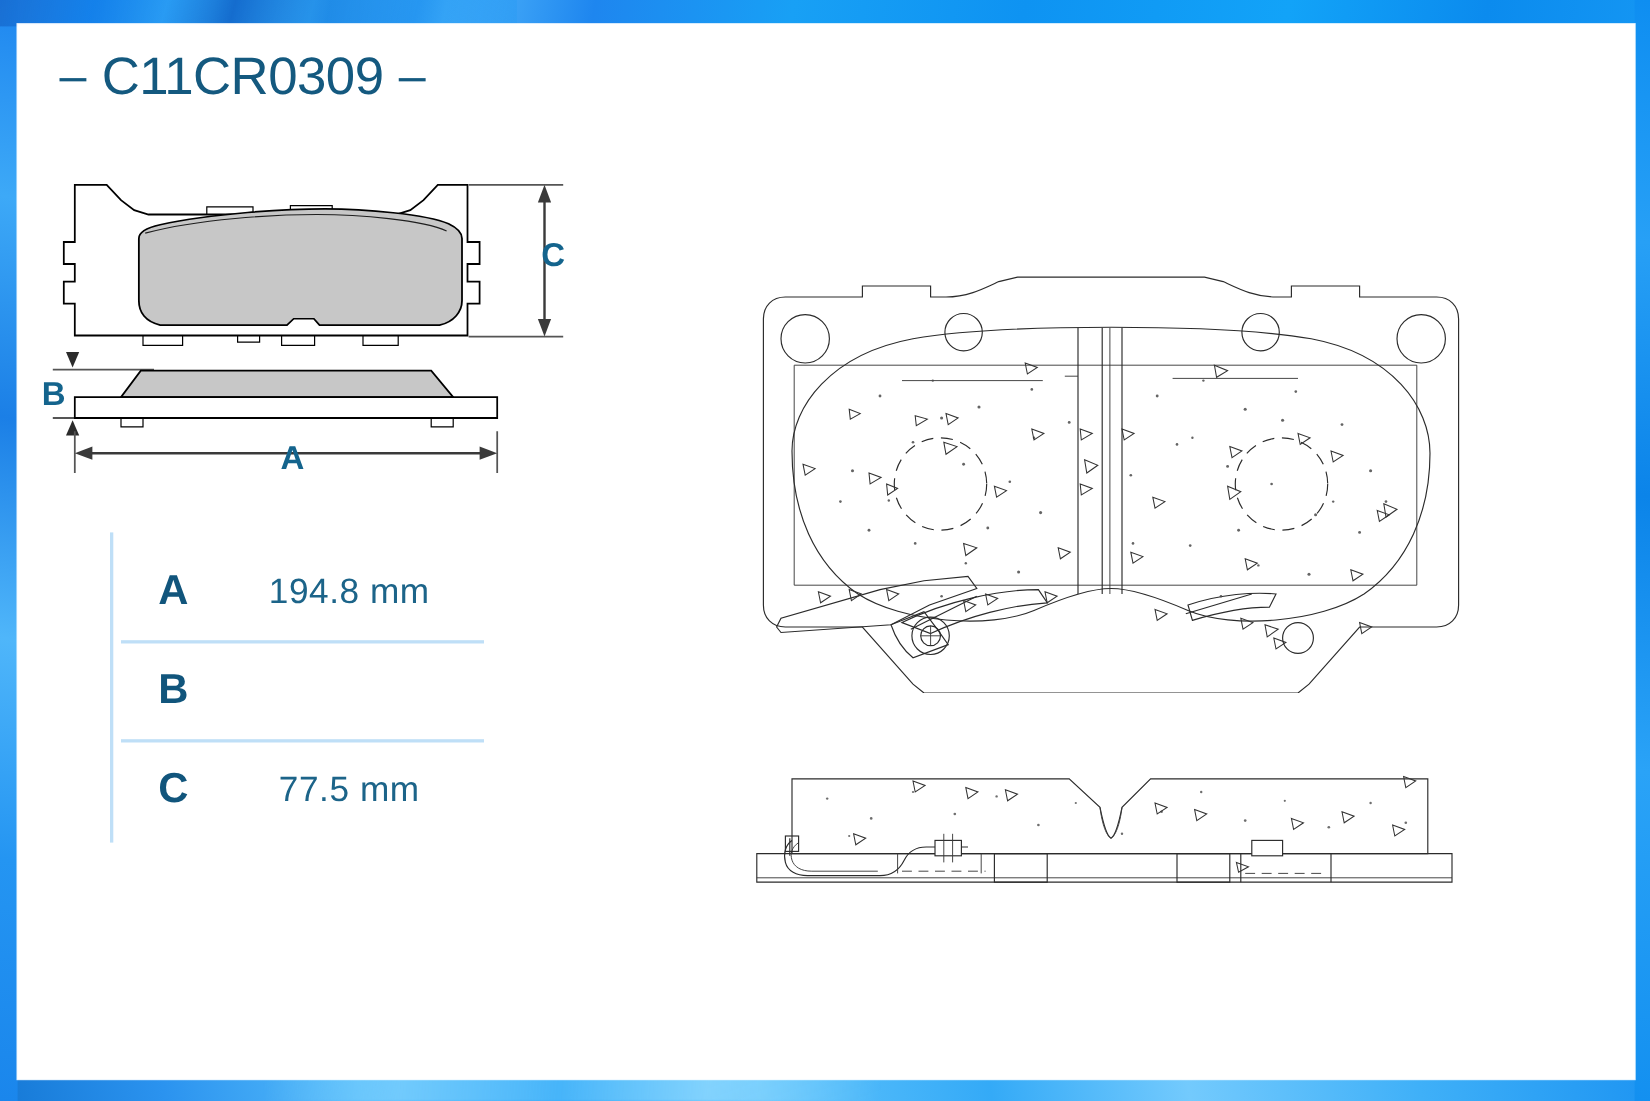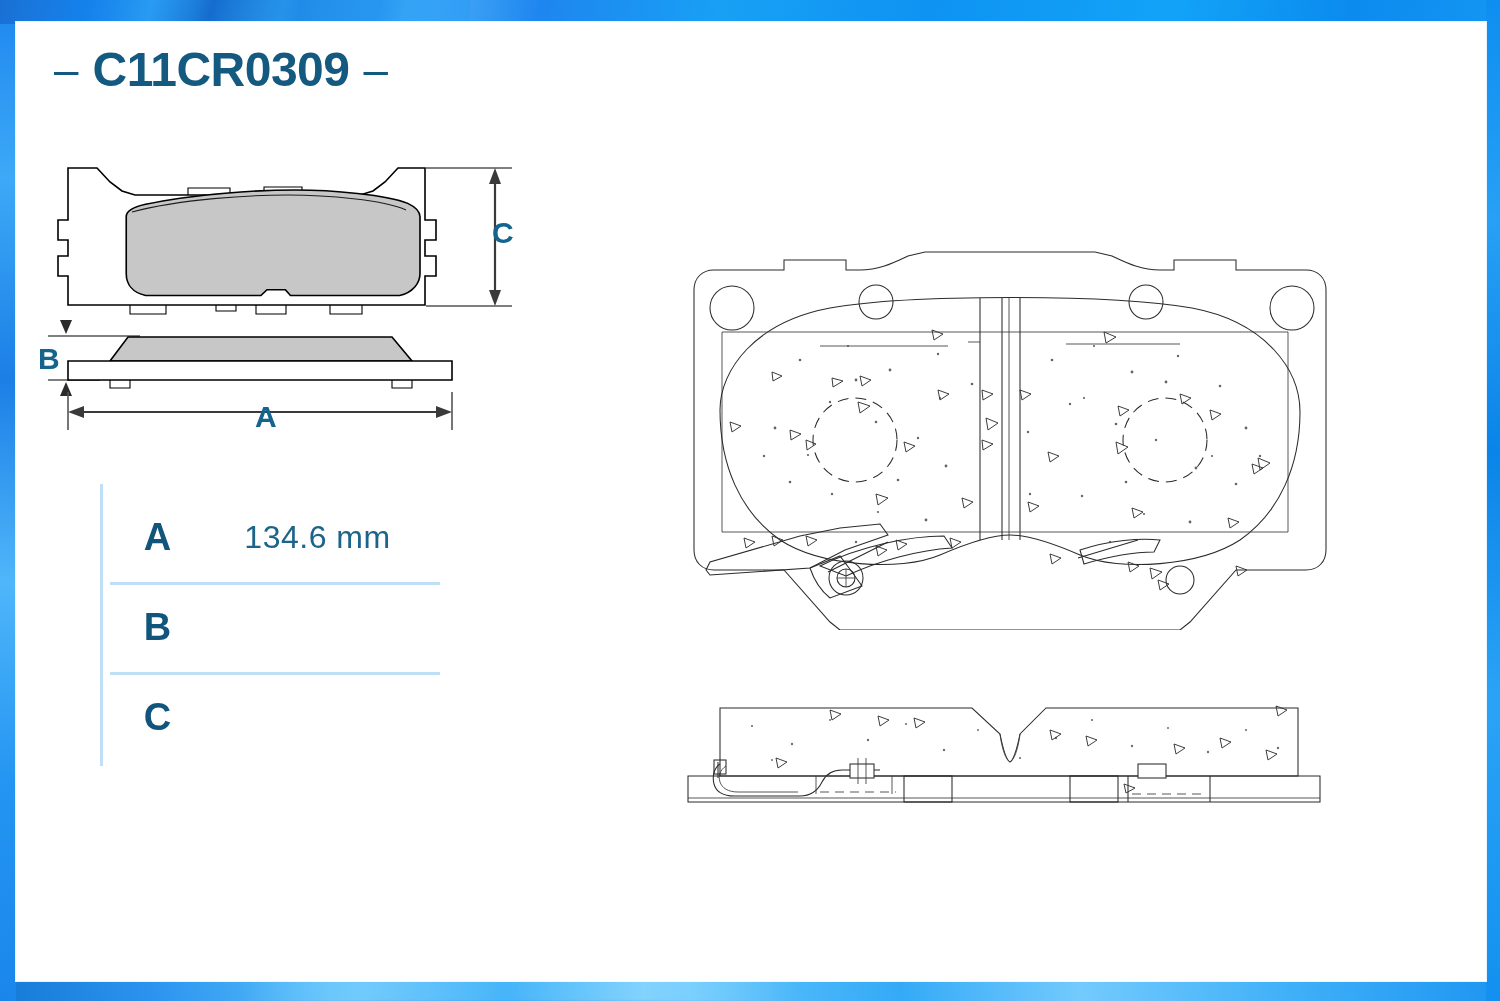--- a/index.html
+++ b/index.html
@@ -94,21 +94,21 @@
   }
   .title-dash {
     font-size: 44px;
     font-weight: 400;
     line-height: 1;
     letter-spacing: 0;
     color: #14597f;
   }
   .title-code {
     font-size: 48px;
-    font-weight: bold;
+    font-weight: normal;
     letter-spacing: -0.5px;
     line-height: 1;
     color: #14597f;
     white-space: nowrap;
   }
 
   
   .dim-table {
     position: absolute;
     left: 110px;
@@ -266,27 +266,28 @@
   </svg>
 
   <span class="dim-letter lbl-C">C</span>
   <span class="dim-letter lbl-B">B</span>
   <span class="dim-letter lbl-A">A</span>
 
   <div class="dim-vline"></div>
   <div class="dim-table">
     <div class="dim-row">
       <div class="dim-key">A</div>
-      <div class="dim-val">134.6 mm</div>
+      <div class="dim-val">194.8 mm</div>
     </div>
     <div class="dim-row">
       <div class="dim-key">B</div>
     </div>
     <div class="dim-row">
       <div class="dim-key">C</div>
+      <div class="dim-val">77.5 mm</div>
     </div>
   </div>
 
   <svg style="position:absolute;left:680px;top:250px;" width="650" height="380" viewBox="0 0 650 380">
 
     <path class="cad" d="
       M 14 40
       C 14 28 22 20 34 20
       L 104 20
       L 104 10 L 166 10 L 166 20

